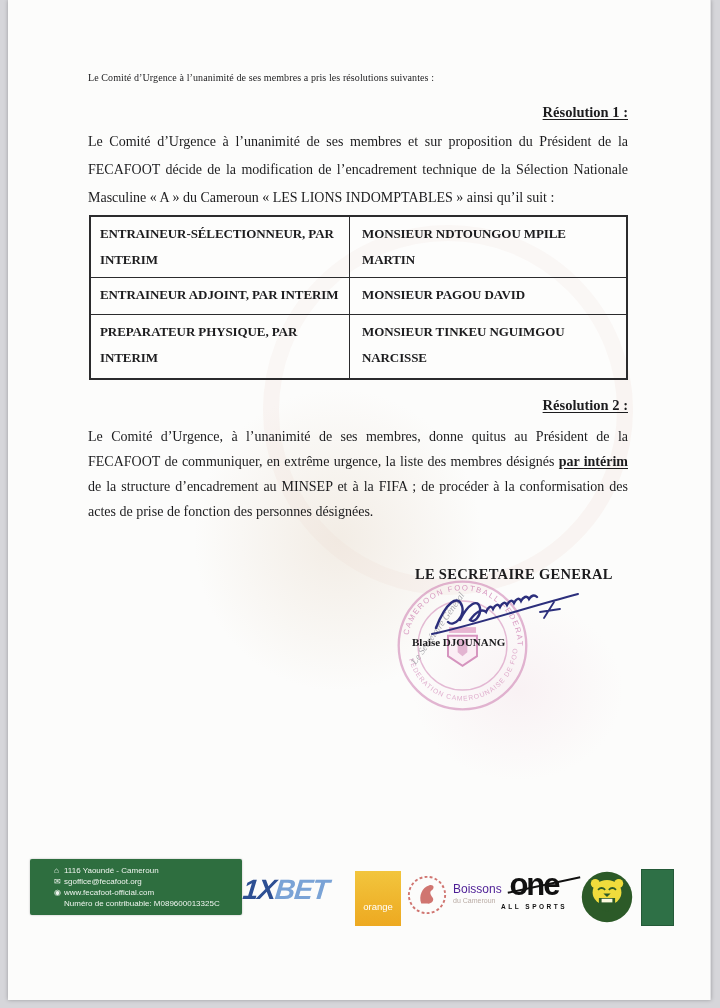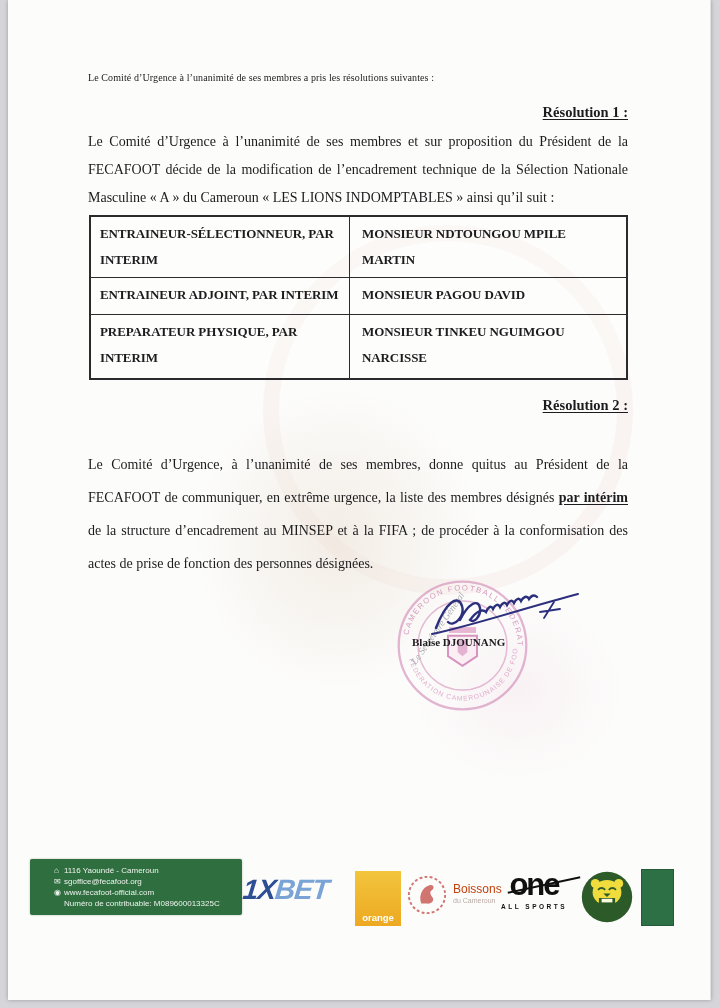--- a/index.html
+++ b/index.html
@@ -48,21 +48,21 @@
     font-weight: bold; font-size: 14.5px;
     text-decoration: underline; text-underline-offset: 2px;
   }
   .res1-title { top: 104px; }
   .res2-title { top: 397px; }
   .para {
     left: 80px; width: 540px;
     font-size: 14px; line-height: 28px; text-align: justify;
   }
   .res1-body { top: 128px; }
-  .res2-body { top: 448px; line-height: 33px; }
+  .res2-body { top: 424px; line-height: 25px; }
   .bold-underline { font-weight: bold; text-decoration: underline; text-underline-offset: 2px; }
   
   .doc-table {
     left: 81px; top: 215px; width: 539px;
     border: 2px solid #2b2b2d;
     font-size: 13px; font-weight: bold; line-height: 26px;
     letter-spacing: -0.1px;
     background: rgba(255,255,255,0.25);
   }
   .doc-row { display: flex; border-bottom: 1.5px solid #2b2b2d; }
@@ -110,25 +110,25 @@
     transform: skewX(-6deg);
   }
   .bet-1x { color: #2d4f93; }
   .bet-bet { color: #7aa3d6; }
   .orange-logo {
     left: 347px; top: 871px; width: 46px; height: 55px;
     background: linear-gradient(180deg, #f2c53d 0%, #eda921 100%);
     display: flex; align-items: flex-end; justify-content: center;
   }
   .orange-logo span {
-    color: #fff; font-size: 9.5px; font-weight: bold; padding-bottom: 3px;
+    color: #fff; font-size: 9.5px; font-weight: normal; padding-bottom: 14px;
   }
   .boissons { left: 398px; top: 874px; display: flex; align-items: center; gap: 5px; }
   .boissons-text { line-height: 11px; }
-  .boissons-name { color: #c2410c; font-size: 12px; }
+  .boissons-name { color: #4c1d95; font-size: 12px; }
   .boissons-sub { color: #b9aba4; font-size: 7px; }
   .one-logo { left: 489px; top: 870px; width: 74px; text-align: center; color: #101010; }
   .one-word {
     font-weight: 900; font-size: 31px; letter-spacing: -2px; line-height: 30px;
     position: relative; display: inline-block;
   }
   .one-slash {
     position: absolute; left: -2px; top: 14px; width: 74px; height: 2px;
     background: #101010; transform: rotate(-12deg);
   }
@@ -166,20 +166,21 @@
       <div class="cell-role">PREPARATEUR PHYSIQUE, PAR INTERIM</div>
       <div class="cell-name">MONSIEUR TINKEU NGUIMGOU NARCISSE</div>
     </div>
   </div>
 
   <div class="abs para res1-body">Le Comité d’Urgence à l’unanimité de ses membres et sur proposition du Président de la FECAFOOT décide de la modification de l’encadrement technique de la Sélection Nationale Masculine « A » du Cameroun « LES LIONS INDOMPTABLES » ainsi qu’il suit :</div>
 
   <div class="abs res-title res2-title">Résolution 2 :</div>
   <div class="abs para res2-body"><span>Le Comité d’Urgence, à l’unanimité de ses membres, donne quitus au Président de la FECAFOOT de communiquer, en extrême urgence, la liste des membres désignés </span><span class="bold-underline">par intérim</span><span> de la structure d’encadrement au MINSEP et à la FIFA ; de procéder à la conformisation des actes de prise de fonction des personnes désignées.</span></div>
 
+  <div class="abs sg-title">LE SECRETAIRE GENERAL</div>
 
   <svg class="abs stamp" width="145" height="145" viewBox="0 0 150 150">
     <defs>
       <path id="arcTop" d="M75,75 m-57,0 a57,57 0 1,1 114,0"></path>
       <path id="arcBot" d="M75,75 m-57,0 a57,57 0 1,0 114,0"></path>
     </defs>
     <circle cx="75" cy="75" r="66" fill="none" stroke="#c76da8" stroke-width="2.4" opacity="0.55"></circle>
     <circle cx="75" cy="75" r="46" fill="none" stroke="#c76da8" stroke-width="1.4" opacity="0.5"></circle>
     <text font-size="8" fill="#c76da8" opacity="0.75" letter-spacing="1.6" font-family="Liberation Sans, sans-serif">
       <textPath href="#arcTop" startOffset="6%">CAMEROON FOOTBALL FEDERATION</textPath>

